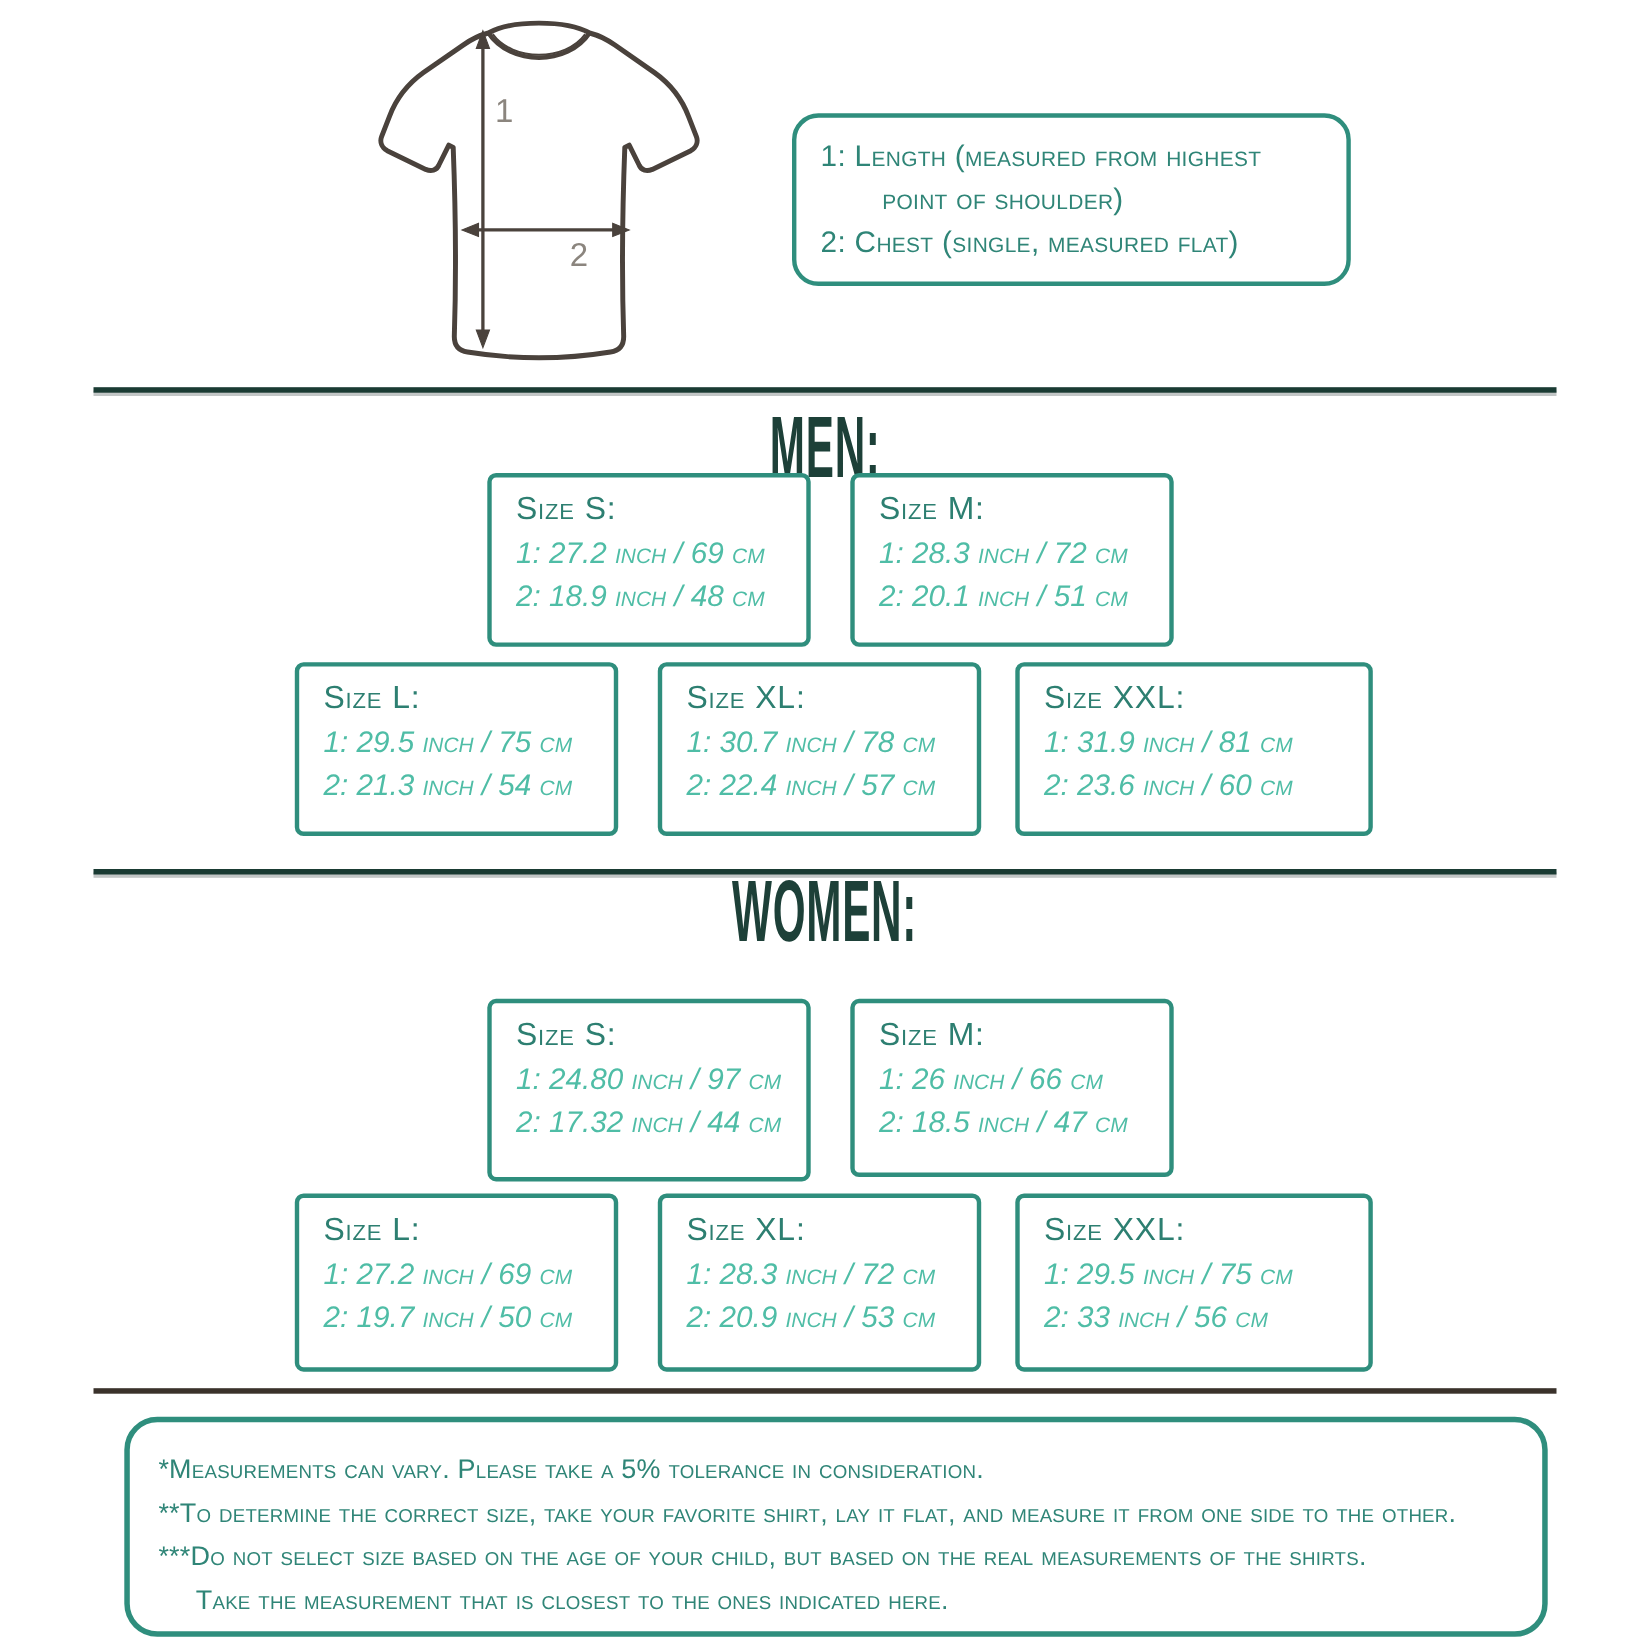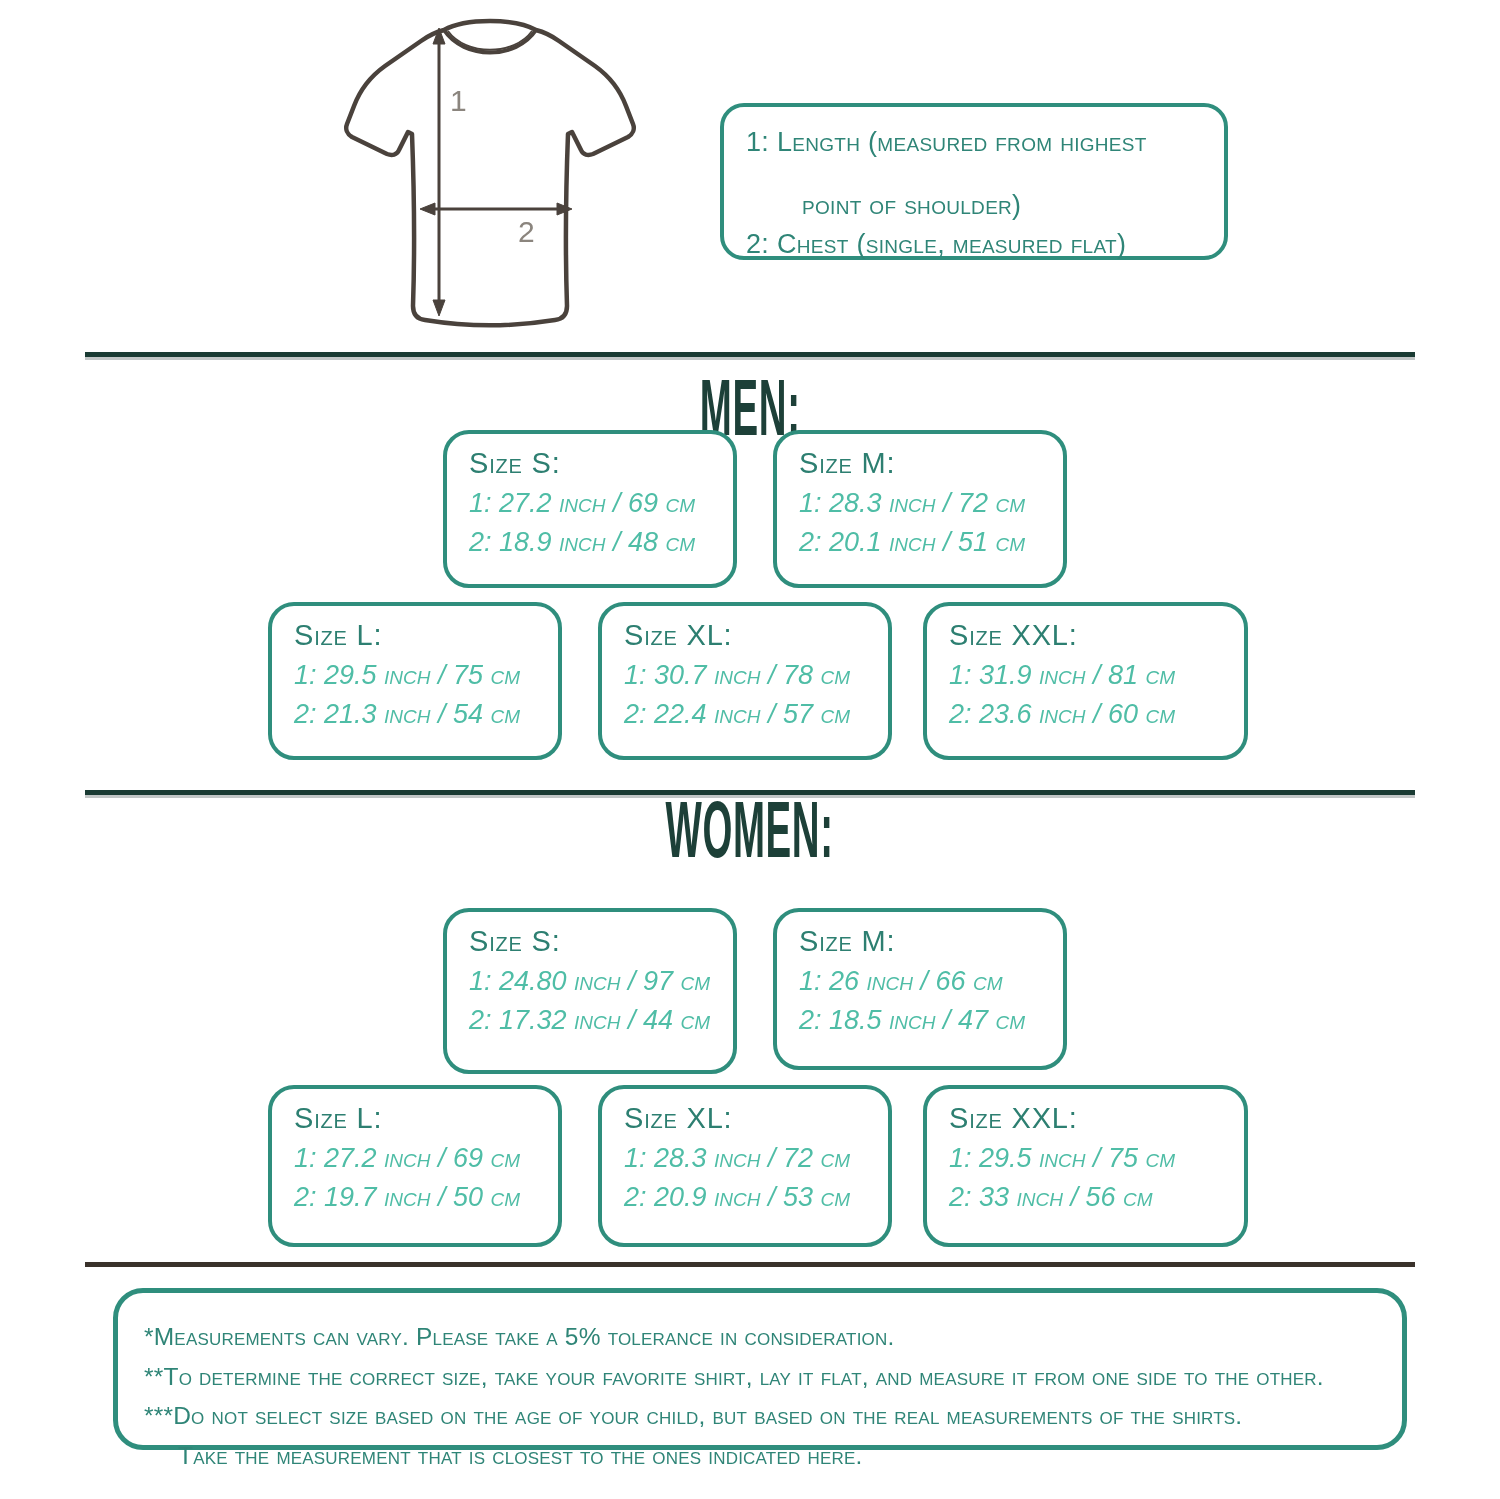--- a/index.html
+++ b/index.html
@@ -22,40 +22,40 @@
   .divider.brown{background:var(--divider_brown);}
   .legend-box{
     position:absolute;left:720px;top:103px;width:508px;height:157px;box-sizing:border-box;
     border:4px solid var(--teal_border);border-radius:24px;background:#fff;
     padding:16px 18px 0 22px;
   }
   .legend-line{
     font-variant:small-caps;color:var(--teal_mid);font-size:27px;line-height:1.45;
     letter-spacing:.3px;white-space:nowrap;
   }
-  .legend-line.cont{padding-left:56px;margin-top:24px;}
+  .legend-line.cont{padding-left:56px;}
   .section-title{position:absolute;left:0;width:100%;text-align:center;color:var(--heading_dark);}
   .section-title span{
     display:inline-block;font-size:62px;font-weight:bold;letter-spacing:1px;
     transform:scale(0.62,1.28);transform-origin:center top;
   }
   .size-card{
     position:absolute;width:294px;height:158px;box-sizing:border-box;background:#fff;
-    border:4px solid var(--teal_border);border-radius:26px;padding:13px 0 0 22px;
+    border:4px solid var(--teal_border);border-radius:8px;padding:13px 0 0 22px;
   }
   .size-card.wide{width:325px;}
   .size-card .label{
     font-variant:small-caps;color:var(--teal_dark);font-size:29px;letter-spacing:.8px;
   }
   .size-card .line{
     font-variant:small-caps;color:var(--teal_light);font-size:27px;margin-top:8px;
     letter-spacing:0;white-space:nowrap;font-style:italic;
   }
   .notes-box{
-    position:absolute;left:113px;top:1288px;width:1294px;height:162px;box-sizing:border-box;
+    position:absolute;left:113px;top:1288px;width:1294px;height:200px;box-sizing:border-box;
     border:5px solid var(--teal_border);border-radius:30px;background:#fff;
     padding:24px 0 0 26px;
   }
   .note{
     font-variant:small-caps;color:var(--teal_mid);font-size:24.5px;line-height:1.62;
     white-space:nowrap;letter-spacing:.2px;
   }
   .note.cont{padding-left:34px;}
   .tshirt{position:absolute;left:340px;top:16px;width:300px;height:322px;}
   .tshirt .num{font-family:"Liberation Sans",sans-serif;font-size:30px;fill:#8b857e;}

